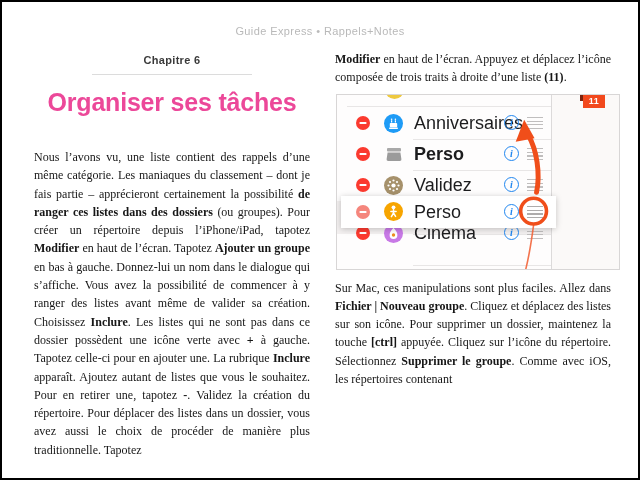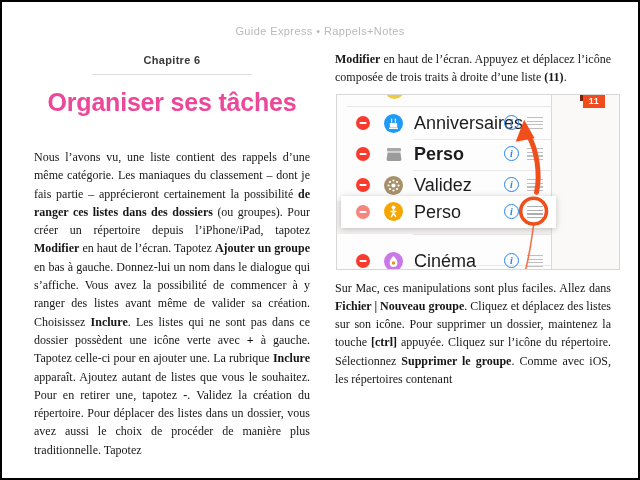--- a/index.html
+++ b/index.html
@@ -27,21 +27,21 @@
         font-family:"Liberation Sans",sans-serif;}
   .right-panel{position:absolute;top:0;bottom:0;left:214px;width:70px;background:#fbf9f8;
         border-left:1px solid #dcdada;}
   .slot{position:absolute;left:0;top:106px;width:214px;height:33px;background:#f3f0f0;}
   .sep{position:absolute;height:1px;background:#e8e6e6;left:76px;width:138px;}
   .sep-top{left:10px;width:204px;top:11px;}
   .s1{top:44px;} .s2{top:75px;} .s3{top:106px;} .s4{top:139px;} .s5{top:170px;}
   .peek-icon{position:absolute;left:48px;top:-15px;width:19px;height:19px;border-radius:50%;
         background:#eec93f;}
   .fig-row{position:absolute;left:0;width:214px;height:31px;}
-  .r1{top:13px;} .r2{top:44px;} .r3{top:75px;} .r5{top:151px;}
+  .r1{top:13px;} .r2{top:44px;} .r3{top:75px;} .r5{top:123px;}
   .fig-card{position:absolute;left:4px;top:101px;width:215px;height:32px;background:#fff;
         box-shadow:0 1px 6px rgba(0,0,0,.22);z-index:3;}
   .minus{position:absolute;left:19px;top:50%;margin-top:-7px;width:14px;height:14px;display:block;}
   .fig-card .minus{left:15px;}
   .licon{position:absolute;left:47px;top:50%;margin-top:-9.5px;width:20px;height:19px;display:block;}
   .fig-card .licon{left:43px;}
   .rlabel{position:absolute;left:77px;top:50%;transform:translateY(-50%);font-size:18px;color:#1c1c1e;}
   .fig-card .rlabel{left:73px;}
   .rlabel.grp{font-weight:bold;}
   .info{position:absolute;left:167px;top:50%;margin-top:-8px;width:13px;height:13px;

